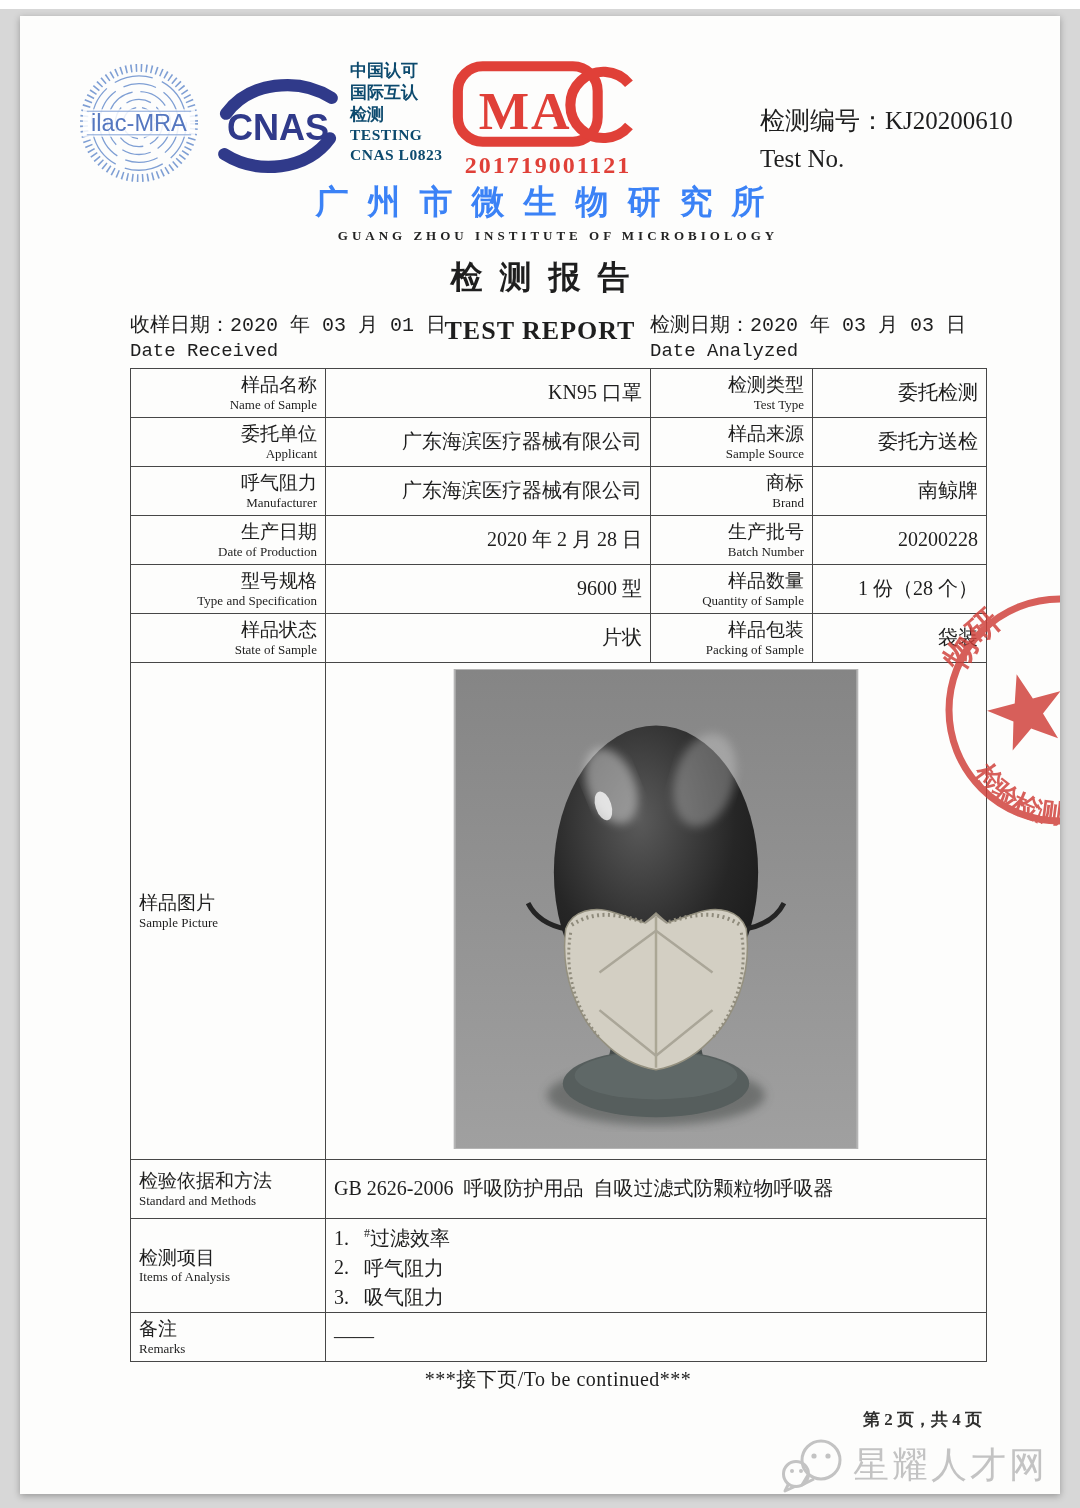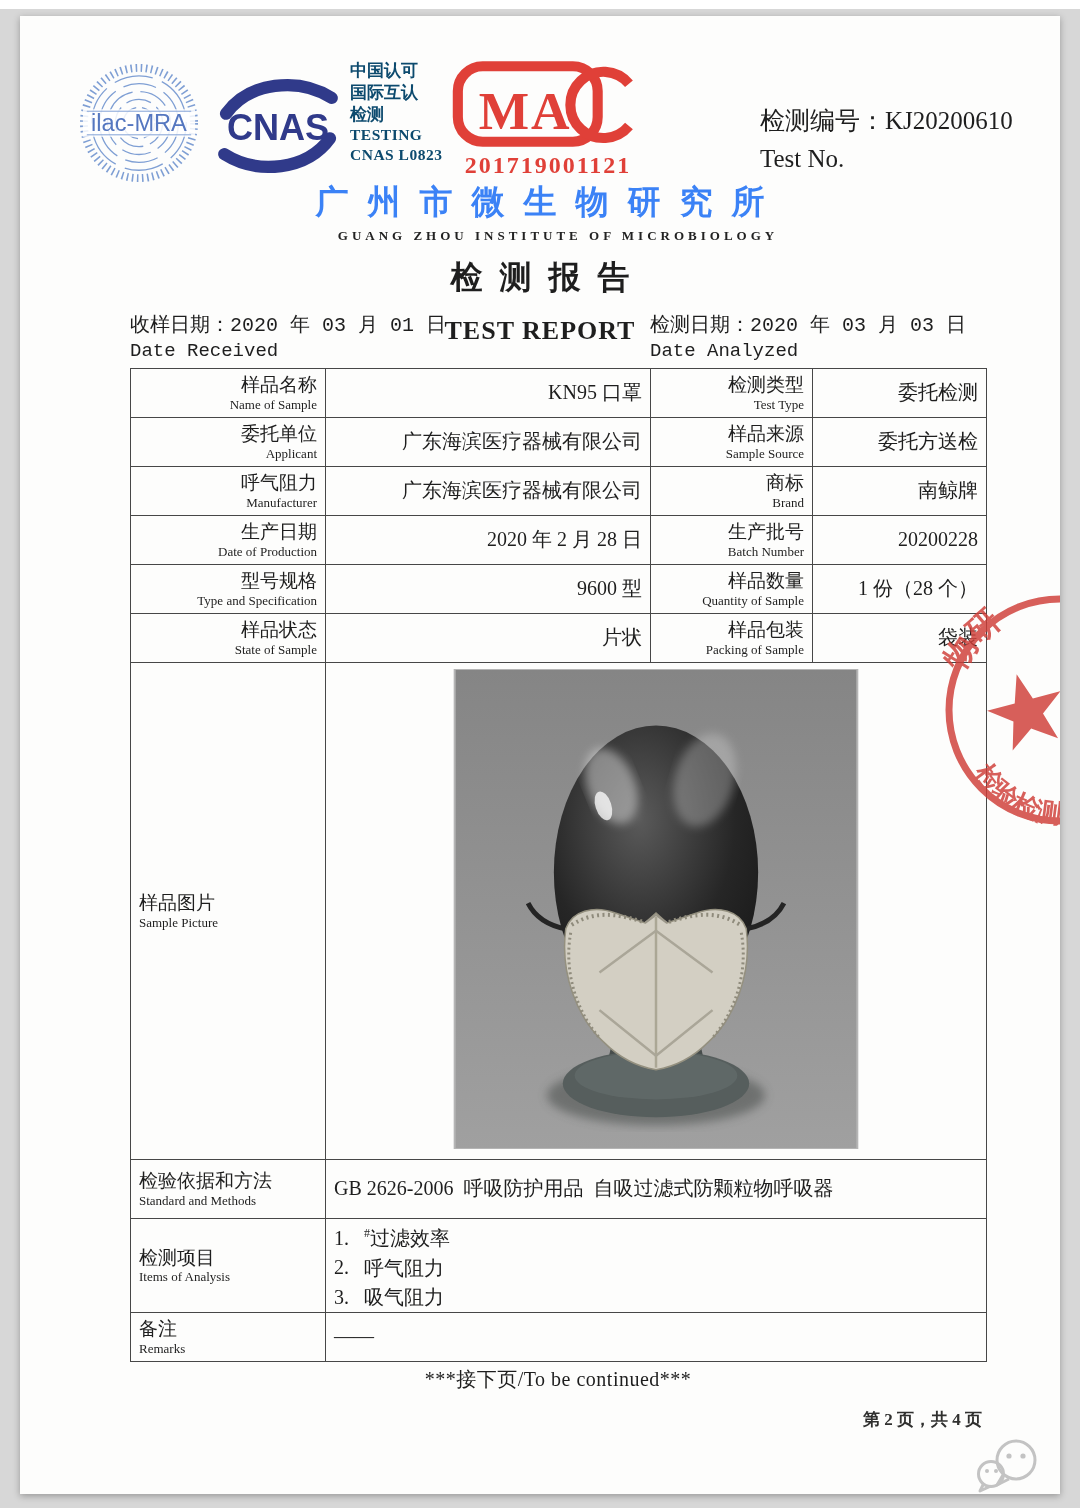--- a/index.html
+++ b/index.html
@@ -312,15 +312,16 @@
     <svg width="66" height="58" viewBox="0 0 66 58" style="margin-right:6px;">
       <circle cx="40" cy="24" r="19" fill="none" stroke="#c3c3c3" stroke-width="3"></circle>
       <circle cx="33" cy="20" r="2.6" fill="#c3c3c3"></circle>
       <circle cx="47" cy="20" r="2.6" fill="#c3c3c3"></circle>
       <path d="M 27,39 L 21,49 L 33,43" fill="none" stroke="#c3c3c3" stroke-width="3" stroke-linejoin="round"></path>
       <circle cx="15" cy="38" r="12.5" fill="none" stroke="#c3c3c3" stroke-width="3"></circle>
       <circle cx="11" cy="35" r="2" fill="#c3c3c3"></circle>
       <circle cx="20" cy="35" r="2" fill="#c3c3c3"></circle>
       <path d="M 8,47 L 4,55 L 15,50" fill="none" stroke="#c3c3c3" stroke-width="3" stroke-linejoin="round"></path>
     </svg>
+    <span class="watermark-text">星耀人才网</span>
   </div>
 
 </div>
 
 </body></html>

